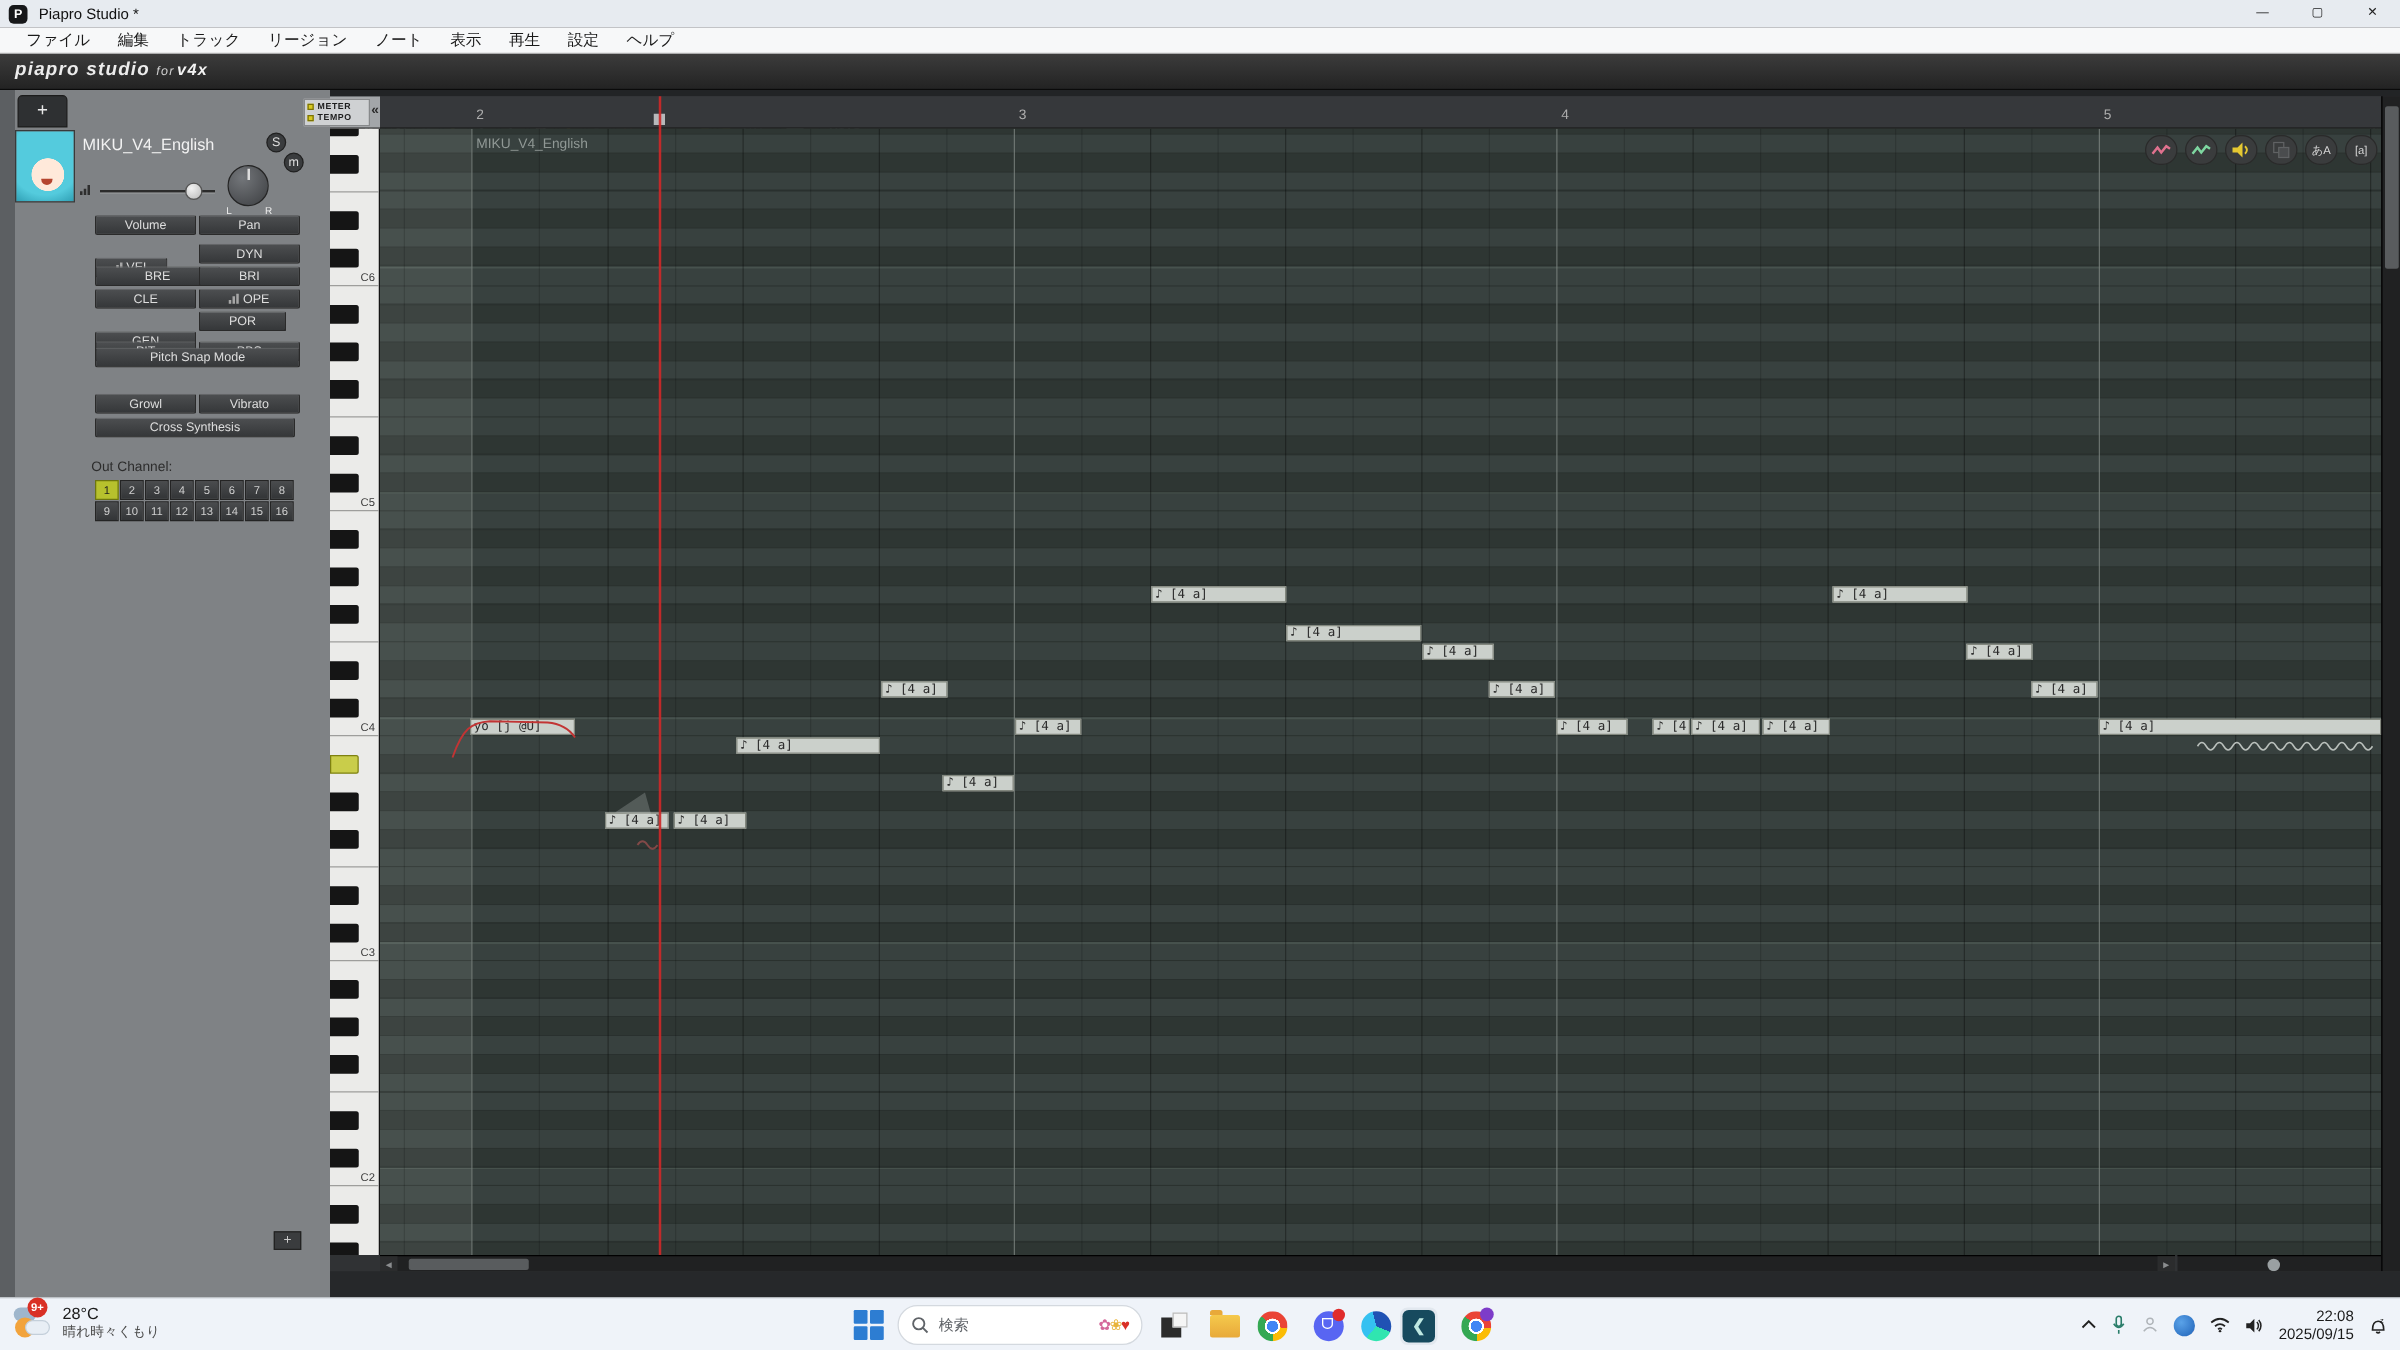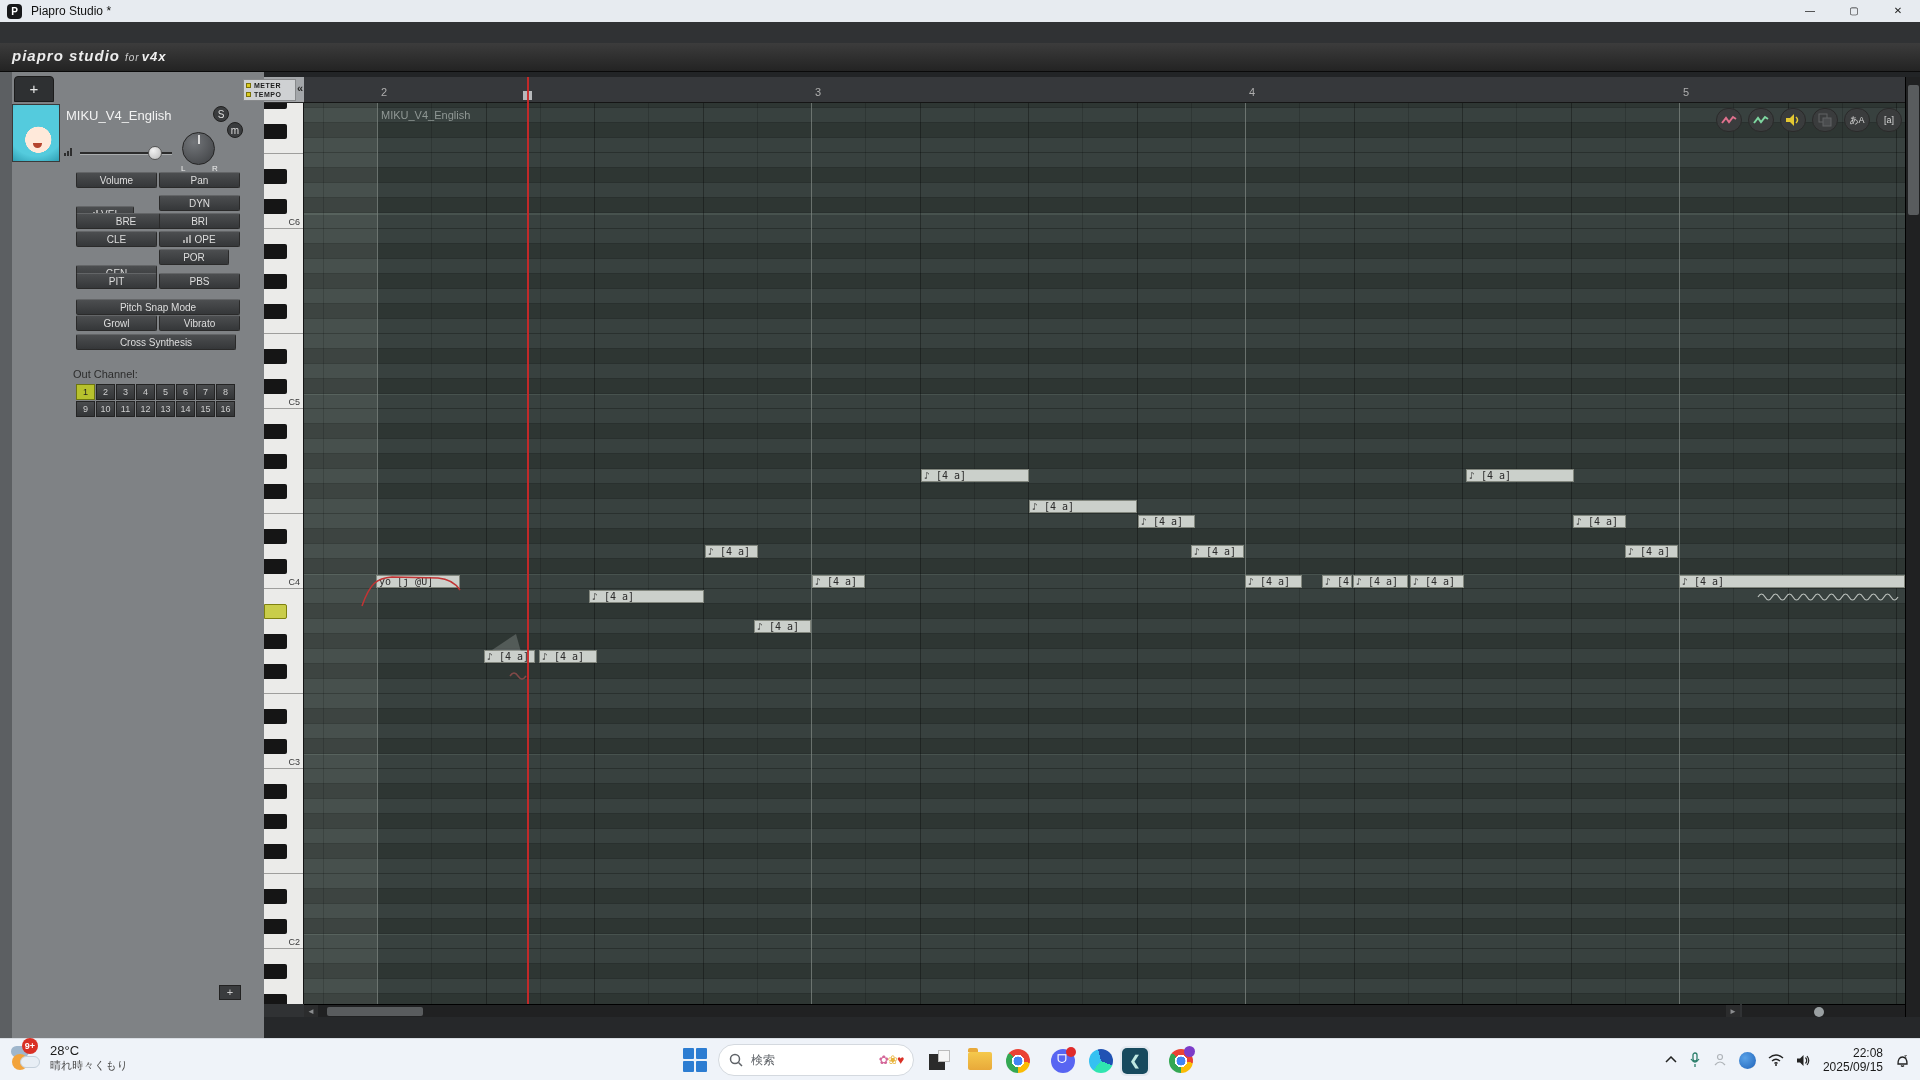--- a/index.html
+++ b/index.html
@@ -165,20 +165,31 @@
   <div id="titlebar">
     <div id="app-logo">P</div>
     <div id="window-title">Piapro Studio *</div>
     <div id="win-controls">
       <div class="win-btn">—</div>
       <div class="win-btn">▢</div>
       <div class="win-btn close">✕</div>
     </div>
   </div>
 
+  <div id="menubar">
+      <div class="menu-item">ファイル</div>
+      <div class="menu-item">編集</div>
+      <div class="menu-item">トラック</div>
+      <div class="menu-item">リージョン</div>
+      <div class="menu-item">ノート</div>
+      <div class="menu-item">表示</div>
+      <div class="menu-item">再生</div>
+      <div class="menu-item">設定</div>
+      <div class="menu-item">ヘルプ</div>
+    </div>
 
   <div id="toolbar">
     <div id="piapro-logo">
       <span>piapro studio</span><span class="sub">for</span><span class="v4x">v4x</span>
     </div>
     <div class="tool-btn selected" style="left:285px">
         <svg width="11" height="13">
           <polygon points="2,1 2,11 5,8 7,12 9,11 7,7 10,7" fill="#fff"></polygon>
         </svg>
       </div>
@@ -301,21 +312,21 @@
       </div>
     <div class="pbtn" style="left:159px;top:177px;width:70px">
         <span>POR</span>
       </div>
     <div class="pbtn" style="left:76px;top:201px;width:81px">
         <span>PIT</span>
       </div>
     <div class="pbtn" style="left:159px;top:201px;width:81px">
         <span>PBS</span>
       </div>
-    <div class="pbtn" style="left:76px;top:227px;width:164px">
+    <div class="pbtn" style="left:76px;top:206px;width:164px">
         <span>Pitch Snap Mode</span>
       </div>
     <div class="pbtn" style="left:76px;top:243px;width:81px">
         <span>Growl</span>
       </div>
     <div class="pbtn" style="left:159px;top:243px;width:81px">
         <span>Vibrato</span>
       </div>
     <div class="pbtn" style="left:76px;top:262px;width:160px">
         <span>Cross Synthesis</span>

